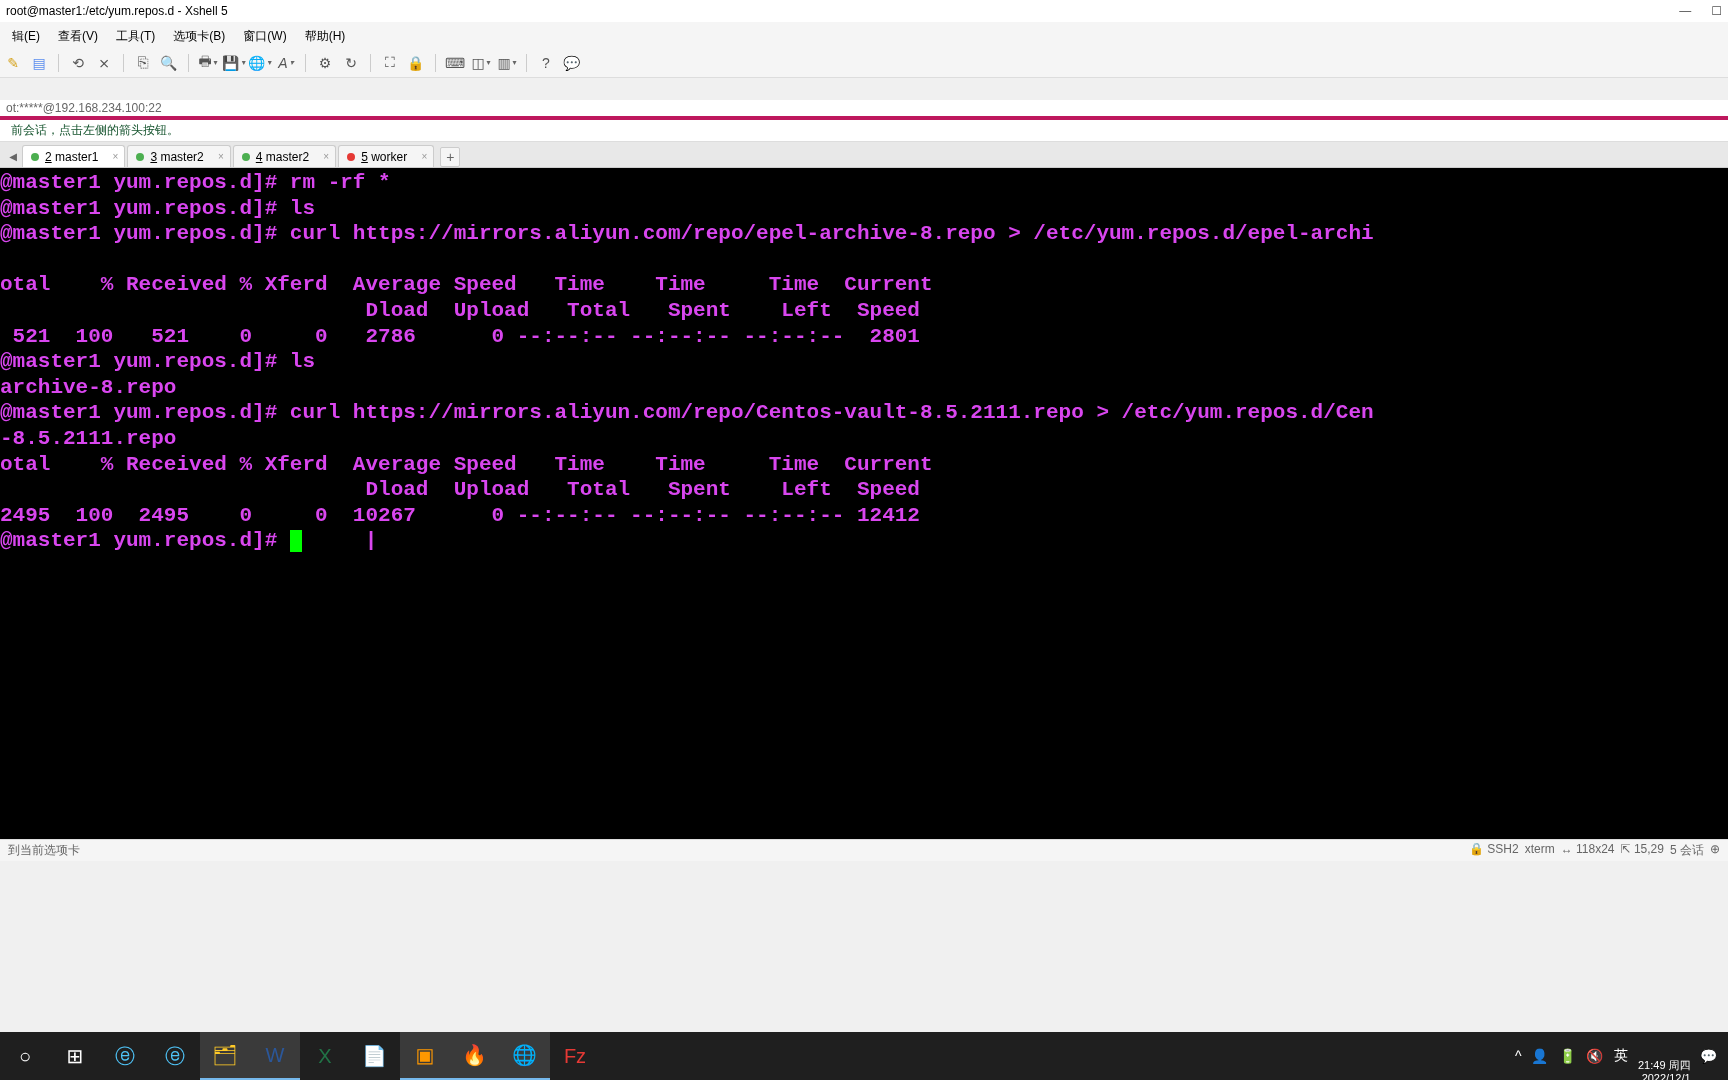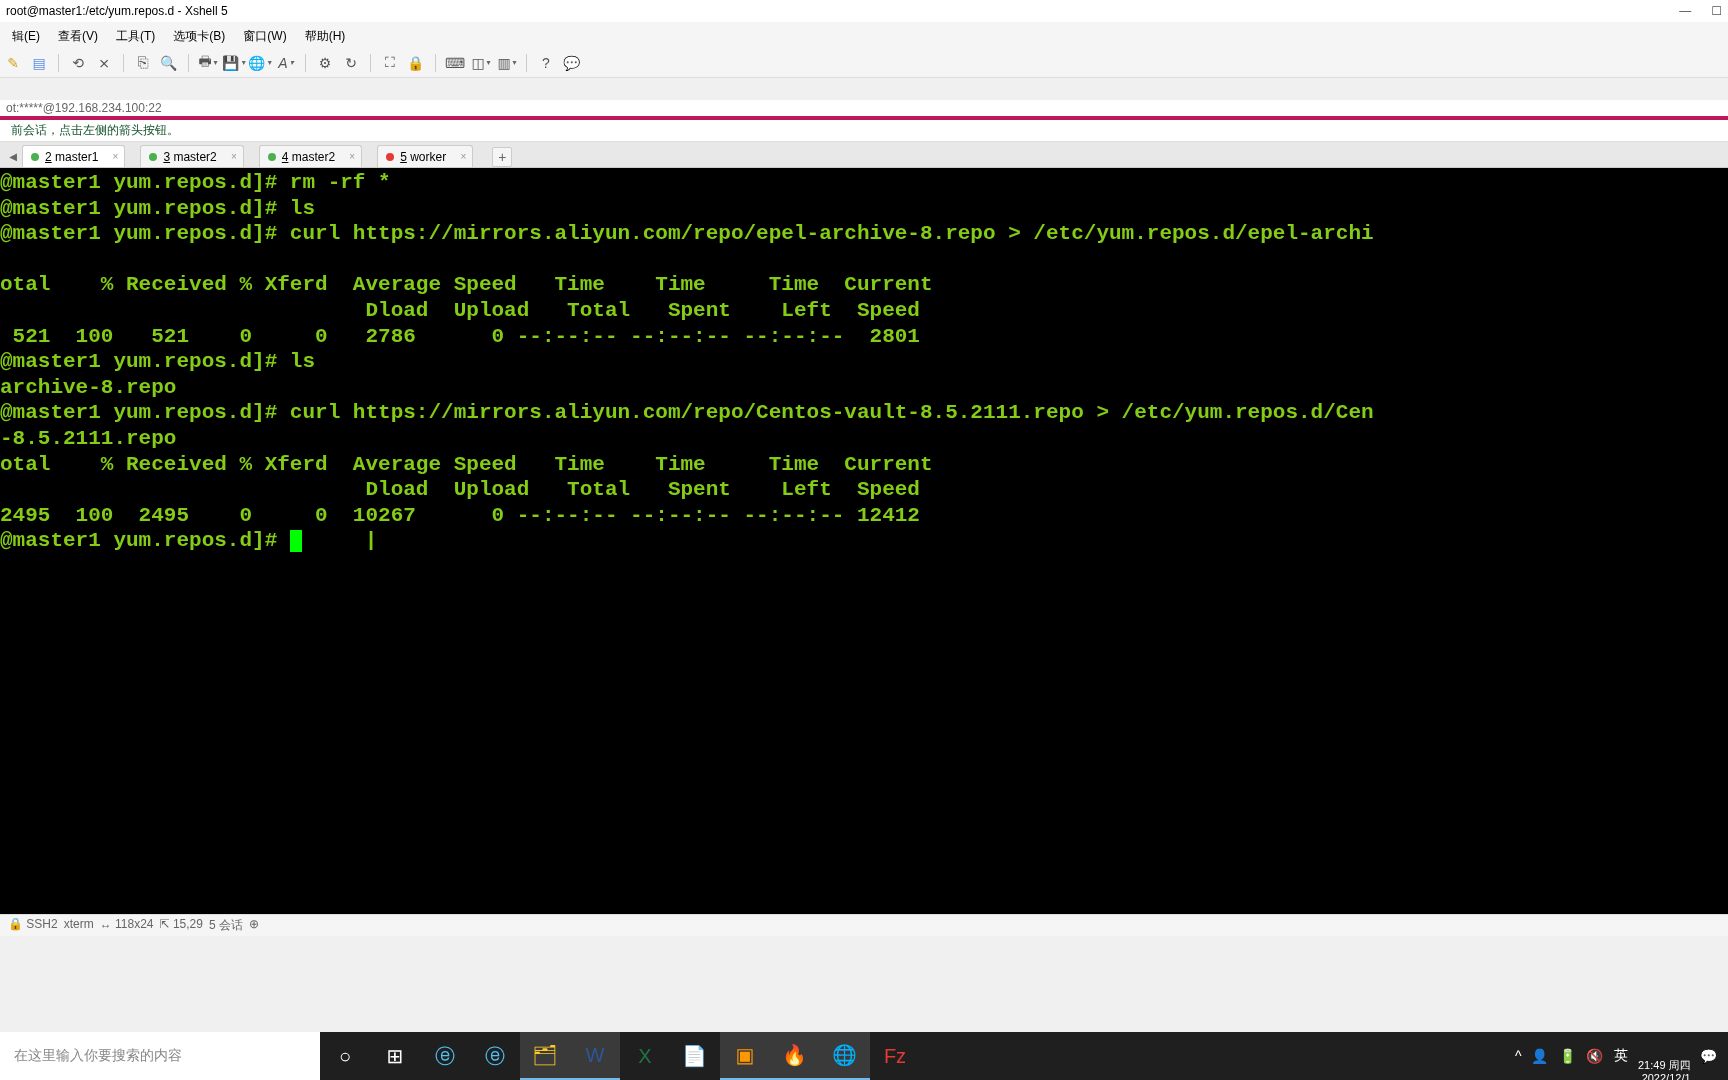--- a/index.html
+++ b/index.html
@@ -14,29 +14,29 @@
 .toolbar { height: 30px; background: #f5f5f5; display: flex; align-items: center; padding: 0 4px; gap: 8px; border-bottom: 1px solid #ddd; }
 .toolbar .sep { width: 1px; height: 18px; background: #ccc; margin: 0 2px; }
 .toolbar .tb-icon { width: 18px; height: 18px; display: inline-flex; align-items: center; justify-content: center; font-size: 14px; color: #555; }
 .toolbar .tb-icon.dd::after { content: "▾"; font-size: 8px; margin-left: 2px; color: #666; }
 
 .address-bar { height: 20px; background: #fff; display: flex; align-items: center; padding: 0 6px; font-size: 12px; color: #666; border-bottom: 4px solid #be185d; margin-top: 22px; }
 .hint-bar { height: 22px; background: #fff; display: flex; align-items: center; padding: 0 11px; font-size: 12px; color: #14532d; border-bottom: 1px solid #ddd; }
 
 .tab-bar { height: 26px; background: #e8e8e8; display: flex; align-items: flex-end; padding: 0 4px; gap: 0; border-bottom: 1px solid #ccc; }
 .tab-bar .tab-arrow { width: 18px; height: 22px; display: flex; align-items: center; justify-content: center; font-size: 10px; color: #666; }
-.tab { height: 22px; padding: 0 26px 0 8px; background: #f5f5f5; border: 1px solid #ccc; border-bottom: none; display: flex; align-items: center; font-size: 12px; gap: 6px; position: relative; margin-right: 15px; border-radius: 3px 3px 0 0; }
+.tab { height: 22px; padding: 0 26px 0 8px; background: #f5f5f5; border: 1px solid #ccc; border-bottom: none; display: flex; align-items: center; font-size: 12px; gap: 6px; position: relative; margin-right: 2px; border-radius: 3px 3px 0 0; }
 .tab.active { background: #fff; }
 .tab .dot { width: 8px; height: 8px; border-radius: 50%; background: #4caf50; }
 .tab .dot.red { background: #e53935; }
 .tab .close { position: absolute; right: 6px; font-size: 10px; color: #999; }
 .tab .num { text-decoration: underline; }
 .tab-add { width: 20px; height: 20px; display: flex; align-items: center; justify-content: center; font-size: 14px; color: #666; border: 1px solid #ccc; background: #f5f5f5; margin-left: 4px; border-radius: 2px; }
 
-.terminal { background: #000; color: #84cc16; font-family: "Courier New", monospace; font-size: 21px; line-height: 25.6px; padding: 2px 0 0 0; height: 746px; white-space: pre; overflow: hidden; font-weight: bold; }
+.terminal { background: #000; color: #d946ef; font-family: "Courier New", monospace; font-size: 21px; line-height: 25.6px; padding: 2px 0 0 0; height: 671px; white-space: pre; overflow: hidden; font-weight: bold; }
 .cursor { display: inline-block; width: 12px; height: 22px; background: #00ff00; vertical-align: text-bottom; }
 
 .status-bar { height: 22px; background: #f5f5f5; display: flex; align-items: center; padding: 0 8px; font-size: 12px; color: #666; border-top: 1px solid #ddd; }
 .status-bar .left-status { flex: 1; }
 .status-bar .right-status { display: flex; gap: 6px; }
 
 .taskbar { position: absolute; bottom: 0; left: 0; right: 0; height: 48px; background: #1f1f1f; display: flex; align-items: center; }
 .search-box { width: 320px; height: 48px; background: #fff; display: flex; align-items: center; padding: 0 14px; font-size: 14px; color: #888; }
 .task-icons { display: flex; align-items: center; gap: 0; height: 100%; }
 .task-icon { width: 50px; height: 48px; display: flex; align-items: center; justify-content: center; font-size: 20px; color: #fff; }
@@ -137,34 +137,32 @@
 @master1 yum.repos.d]# ls
 archive-8.repo
 @master1 yum.repos.d]# curl https://mirrors.aliyun.com/repo/Centos-vault-8.5.2111.repo &gt; /etc/yum.repos.d/Cen
 -8.5.2111.repo
 otal    % Received % Xferd  Average Speed   Time    Time     Time  Current
                              Dload  Upload   Total   Spent    Left  Speed
 2495  100  2495    0     0  10267      0 --:--:-- --:--:-- --:--:-- 12412
 @master1 yum.repos.d]# <span class="cursor"></span>     |</div>
 
 <div class="status-bar">
+  <span class="left-status">到当前选项卡</span>
   <div class="right-status">
     <span><span>🔒</span> <span>SSH2</span></span>
     <span>xterm</span>
     <span><span>↔</span> <span>118x24</span></span>
     <span><span>⇱</span> <span>15,29</span></span>
     <span>5 会话</span>
     <span>⊕</span>
   </div>
 </div>
 
 <div class="taskbar">
-  <div class="search-box">
-    <span>在这里输入你要搜索的内容</span>
-  </div>
   <div class="task-icons">
     <div class="task-icon">○</div>
     <div class="task-icon">⊞</div>
     <div class="task-icon" style="color:#4fc3f7">ⓔ</div>
     <div class="task-icon" style="color:#4fc3f7">ⓔ</div>
     <div class="task-icon active" style="color:#ffca28">🗂</div>
     <div class="task-icon active" style="color:#2b579a">W</div>
     <div class="task-icon" style="color:#217346">X</div>
     <div class="task-icon" style="color:#4caf50">📄</div>
     <div class="task-icon active" style="color:#ff9800">▣</div>

